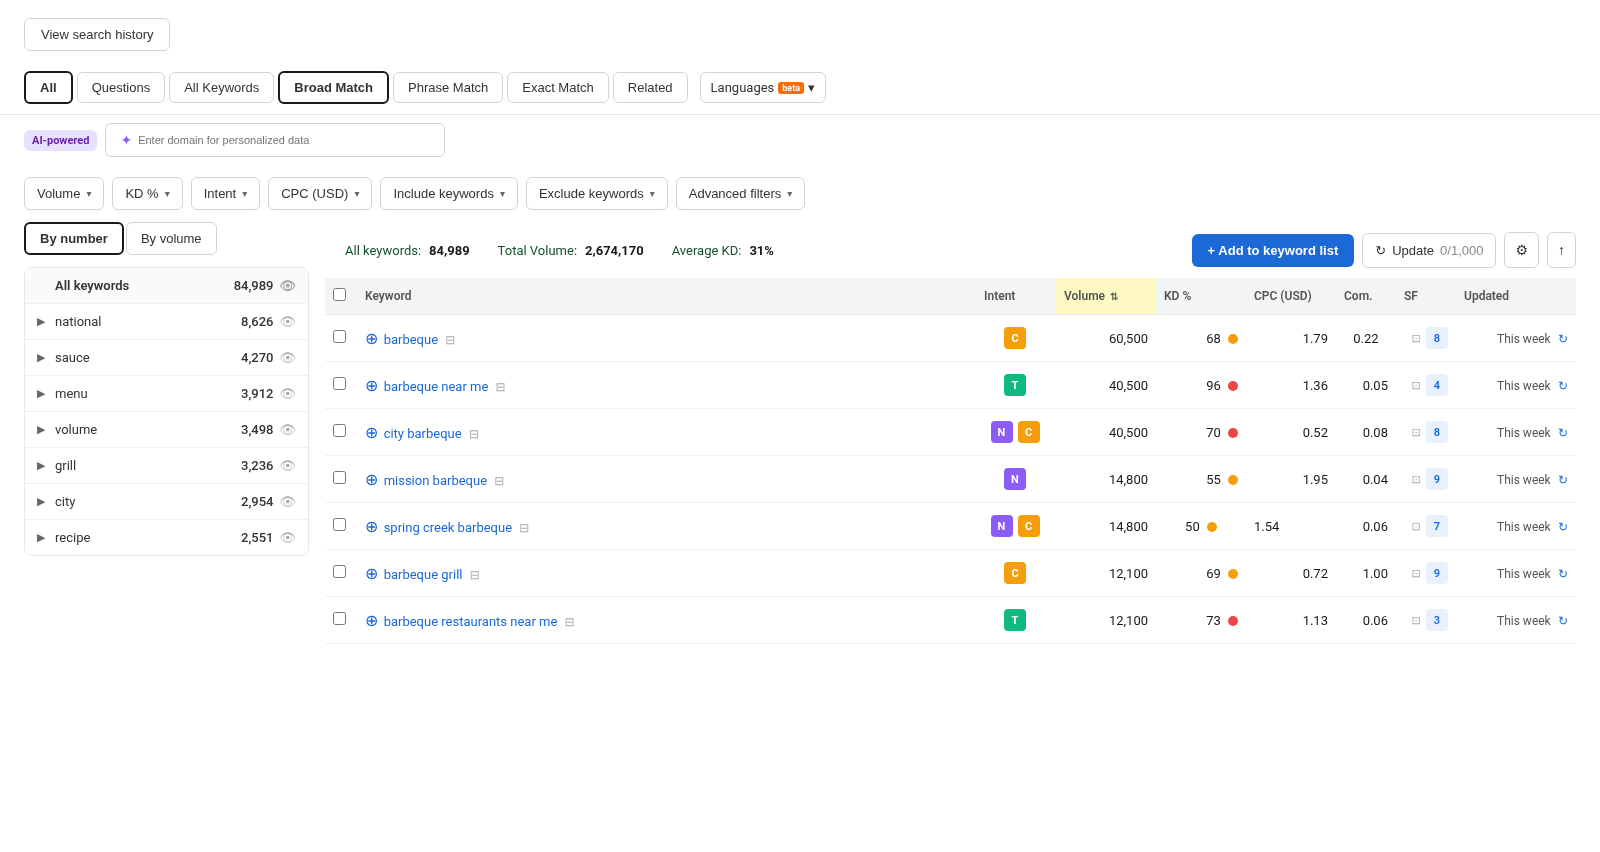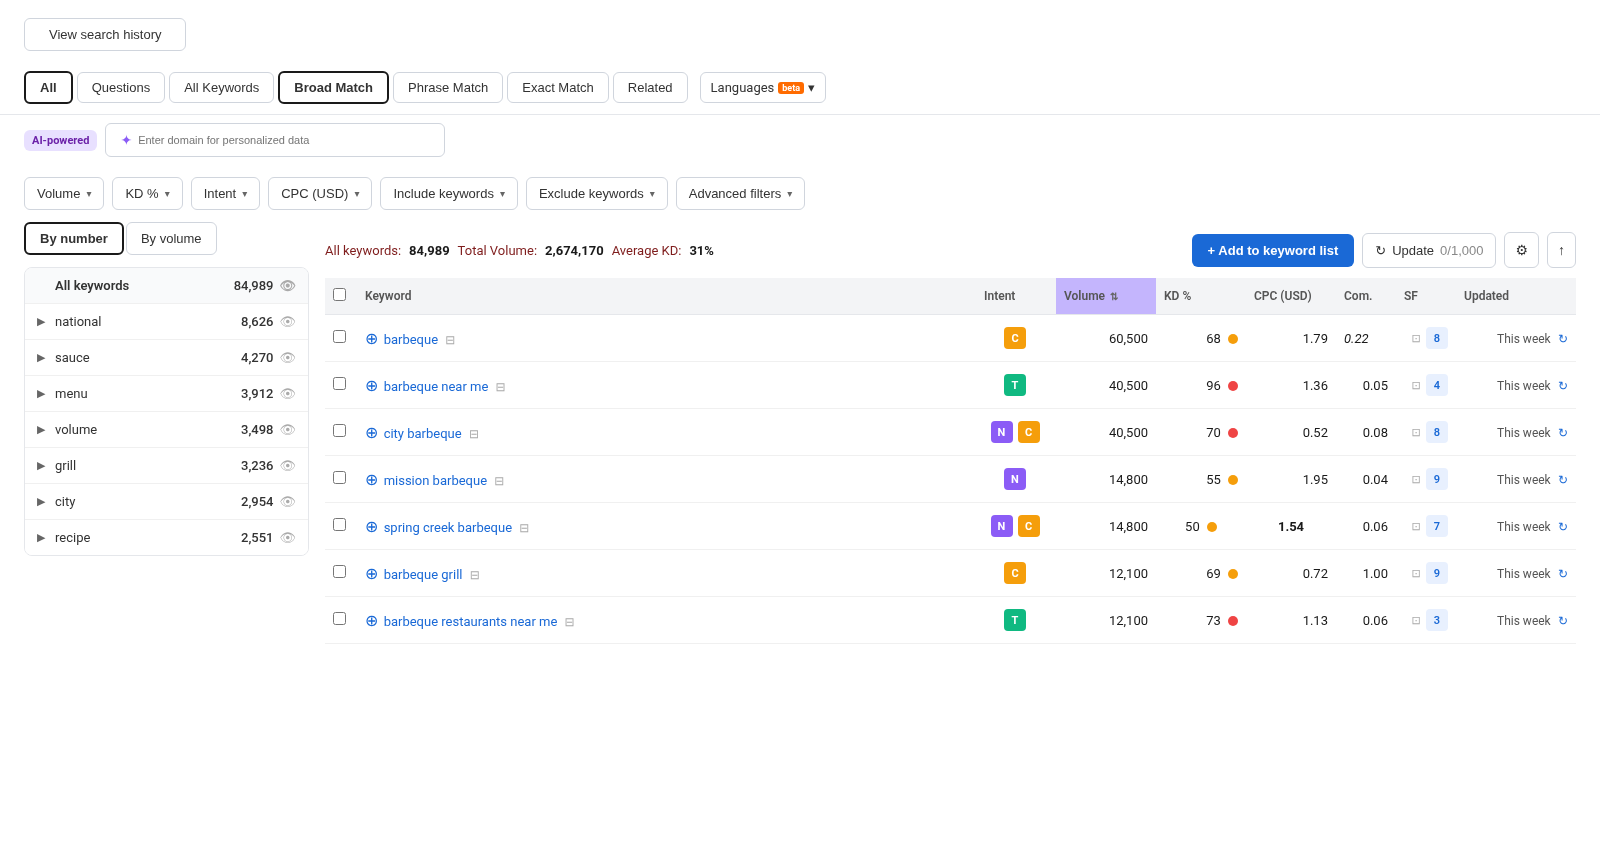--- a/index.html
+++ b/index.html
@@ -7,21 +7,21 @@
     
     .page-wrapper { background: #fff; min-height: 852px; }
     
     
     .header { padding: 18px 24px 10px; display: flex; align-items: flex-start; justify-content: space-between; }
     .header-left {}
     .page-title { font-size: 22px; font-weight: 600; color: #1a1a1a; }
     .page-title span { color: #ff642d; font-weight: 600; }
     .page-subtitle { font-size: 13px; color: #555; margin-top: 4px; }
     .page-subtitle a { color: #1a69d6; text-decoration: none; }
-    .view-history-btn { border: 1px solid #d0d5dd; background: #fff; border-radius: 6px; padding: 8px 24px; font-size: 13px; color: #333; cursor: pointer; white-space: nowrap; }
+    .view-history-btn { border: 1px solid #d0d5dd; background: #fff; border-radius: 6px; padding: 8px 16px; font-size: 13px; color: #333; cursor: pointer; white-space: nowrap; }
     
     
     .tab-bar { padding: 10px 24px; display: flex; align-items: center; gap: 4px; border-bottom: 1px solid #e5e7eb; flex-wrap: wrap; }
     .tab { border: 1px solid #d0d5dd; background: #fff; border-radius: 6px; padding: 7px 14px; font-size: 13px; color: #333; cursor: pointer; white-space: nowrap; }
     .tab.active { border: 2px solid #1a1a1a; font-weight: 600; background: #fff; }
     .languages-tab { display: flex; align-items: center; gap: 4px; border: 1px solid #d0d5dd; background: #fff; border-radius: 6px; padding: 7px 10px; font-size: 13px; color: #333; cursor: pointer; margin-left: 8px; }
     .beta-badge { background: #ff6b00; color: #fff; font-size: 9px; font-weight: 700; padding: 1px 4px; border-radius: 3px; text-transform: lowercase; }
     
     
     .ai-bar { padding: 8px 24px 12px; display: flex; align-items: center; gap: 8px; }
@@ -49,32 +49,32 @@
     .sidebar-label { flex: 1; font-size: 13px; color: #333; }
     .sidebar-count { font-size: 13px; color: #333; font-weight: 500; }
     .sidebar-eye { color: #aaa; font-size: 13px; cursor: pointer; }
     .sidebar-all { font-weight: 600; }
     
     
     .table-area { flex: 1; padding-left: 16px; }
     
     
     .stats-bar { display: flex; align-items: center; gap: 8px; padding: 10px 0; font-size: 13px; flex-wrap: wrap; }
-    .stats-text { color: #7f1d1d; }
+    .stats-text { color: #14532d; margin-left: 20px; }
     .stats-bold { font-weight: 700; color: #1a1a1a; }
     .add-btn { background: #1a69d6; color: #fff; border: none; border-radius: 6px; padding: 9px 16px; font-size: 13px; font-weight: 600; cursor: pointer; display: flex; align-items: center; gap: 6px; white-space: nowrap; }
     .update-btn { border: 1px solid #d0d5dd; background: #fff; border-radius: 6px; padding: 9px 12px; font-size: 13px; color: #333; cursor: pointer; display: flex; align-items: center; gap: 6px; white-space: nowrap; }
     .icon-btn { border: 1px solid #d0d5dd; background: #fff; border-radius: 6px; padding: 9px 10px; font-size: 14px; color: #333; cursor: pointer; }
     .stats-spacer { flex: 1; }
     
     
     .kw-table { width: 100%; border-collapse: collapse; font-size: 13px; }
     .kw-table thead tr { background: #f3f4f6; }
     .kw-table th { padding: 10px 8px; text-align: left; font-weight: 600; color: #555; font-size: 12px; white-space: nowrap; border-bottom: 1px solid #e5e7eb; }
-    .kw-table th.sorted { background: #c4b5fd; }
+    .kw-table th.sorted { background: #fef9c3; }
     .kw-table td { padding: 12px 8px; border-bottom: 1px solid #f0f0f0; vertical-align: middle; }
     
     .check-col { width: 32px; }
     .keyword-col { min-width: 200px; }
     .intent-col { width: 80px; text-align: center; }
     .volume-col { width: 100px; text-align: right; }
     .kd-col { width: 90px; text-align: right; }
     .cpc-col { width: 90px; text-align: right; }
     .com-col { width: 60px; text-align: right; }
     .sf-col { width: 60px; text-align: right; }
@@ -261,21 +261,21 @@
     <td class="intent-col">
                 <div class="intent-multi">
                   <span style="display:inline-flex;align-items:center;justify-content:center;width:22px;height:22px;border-radius:4px;background:#f59e0b;color:#fff;font-size:11px;font-weight:700;margin-right:2px;">C</span>
                 </div>
               </td>
     <td class="volume-col" style="text-align:right;">60,500</td>
     <td class="kd-col" style="text-align:right;">
       68 <span style="display:inline-block;width:10px;height:10px;border-radius:50%;background:#f59e0b;;margin-left:4px;vertical-align:middle;"></span>
     </td>
     <td class="cpc-col" style="text-align:right;">1.79</td>
-    <td class="com-col" style="text-align:left;font-style:italic;">0.22</td>
+    <td class="com-col" style="text-align:center;">0.22</td>
     <td class="sf-col" style="text-align:right;">
       <span style="color:#aaa;font-size:11px;cursor:pointer;margin-right:2px;">⊡</span>
       <span style="display:inline-flex;align-items:center;justify-content:center;width:22px;height:22px;border-radius:4px;background:#e8f0fe;color:#1a69d6;font-size:11px;font-weight:600;">8</span>
     </td>
     <td class="updated-col" style="text-align:right;">
       <span style="color:#555;font-size:12px;">This week</span>
       <span style="color:#1a69d6;font-size:12px;cursor:pointer;margin-left:4px;">↻</span>
     </td>
   </tr>
             <tr>
@@ -370,21 +370,21 @@
     <td class="intent-col">
                 <div class="intent-multi">
                   <span style="display:inline-flex;align-items:center;justify-content:center;width:22px;height:22px;border-radius:4px;background:#8b5cf6;color:#fff;font-size:11px;font-weight:700;margin-right:2px;">N</span>
                   <span style="display:inline-flex;align-items:center;justify-content:center;width:22px;height:22px;border-radius:4px;background:#f59e0b;color:#fff;font-size:11px;font-weight:700;margin-right:2px;">C</span>
                 </div>
               </td>
     <td class="volume-col" style="text-align:right;">14,800</td>
     <td class="kd-col" style="text-align:center;">
       50 <span style="display:inline-block;width:10px;height:10px;border-radius:50%;background:#f59e0b;;margin-left:4px;vertical-align:middle;"></span>
     </td>
-    <td class="cpc-col" style="text-align:center;font-weight:bold;">1.54</td>
+    <td class="cpc-col" style="text-align:left;">1.54</td>
     <td class="com-col" style="text-align:right;">0.06</td>
     <td class="sf-col" style="text-align:right;">
       <span style="color:#aaa;font-size:11px;cursor:pointer;margin-right:2px;">⊡</span>
       <span style="display:inline-flex;align-items:center;justify-content:center;width:22px;height:22px;border-radius:4px;background:#e8f0fe;color:#1a69d6;font-size:11px;font-weight:600;">7</span>
     </td>
     <td class="updated-col" style="text-align:right;">
       <span style="color:#555;font-size:12px;">This week</span>
       <span style="color:#1a69d6;font-size:12px;cursor:pointer;margin-left:4px;">↻</span>
     </td>
   </tr>

